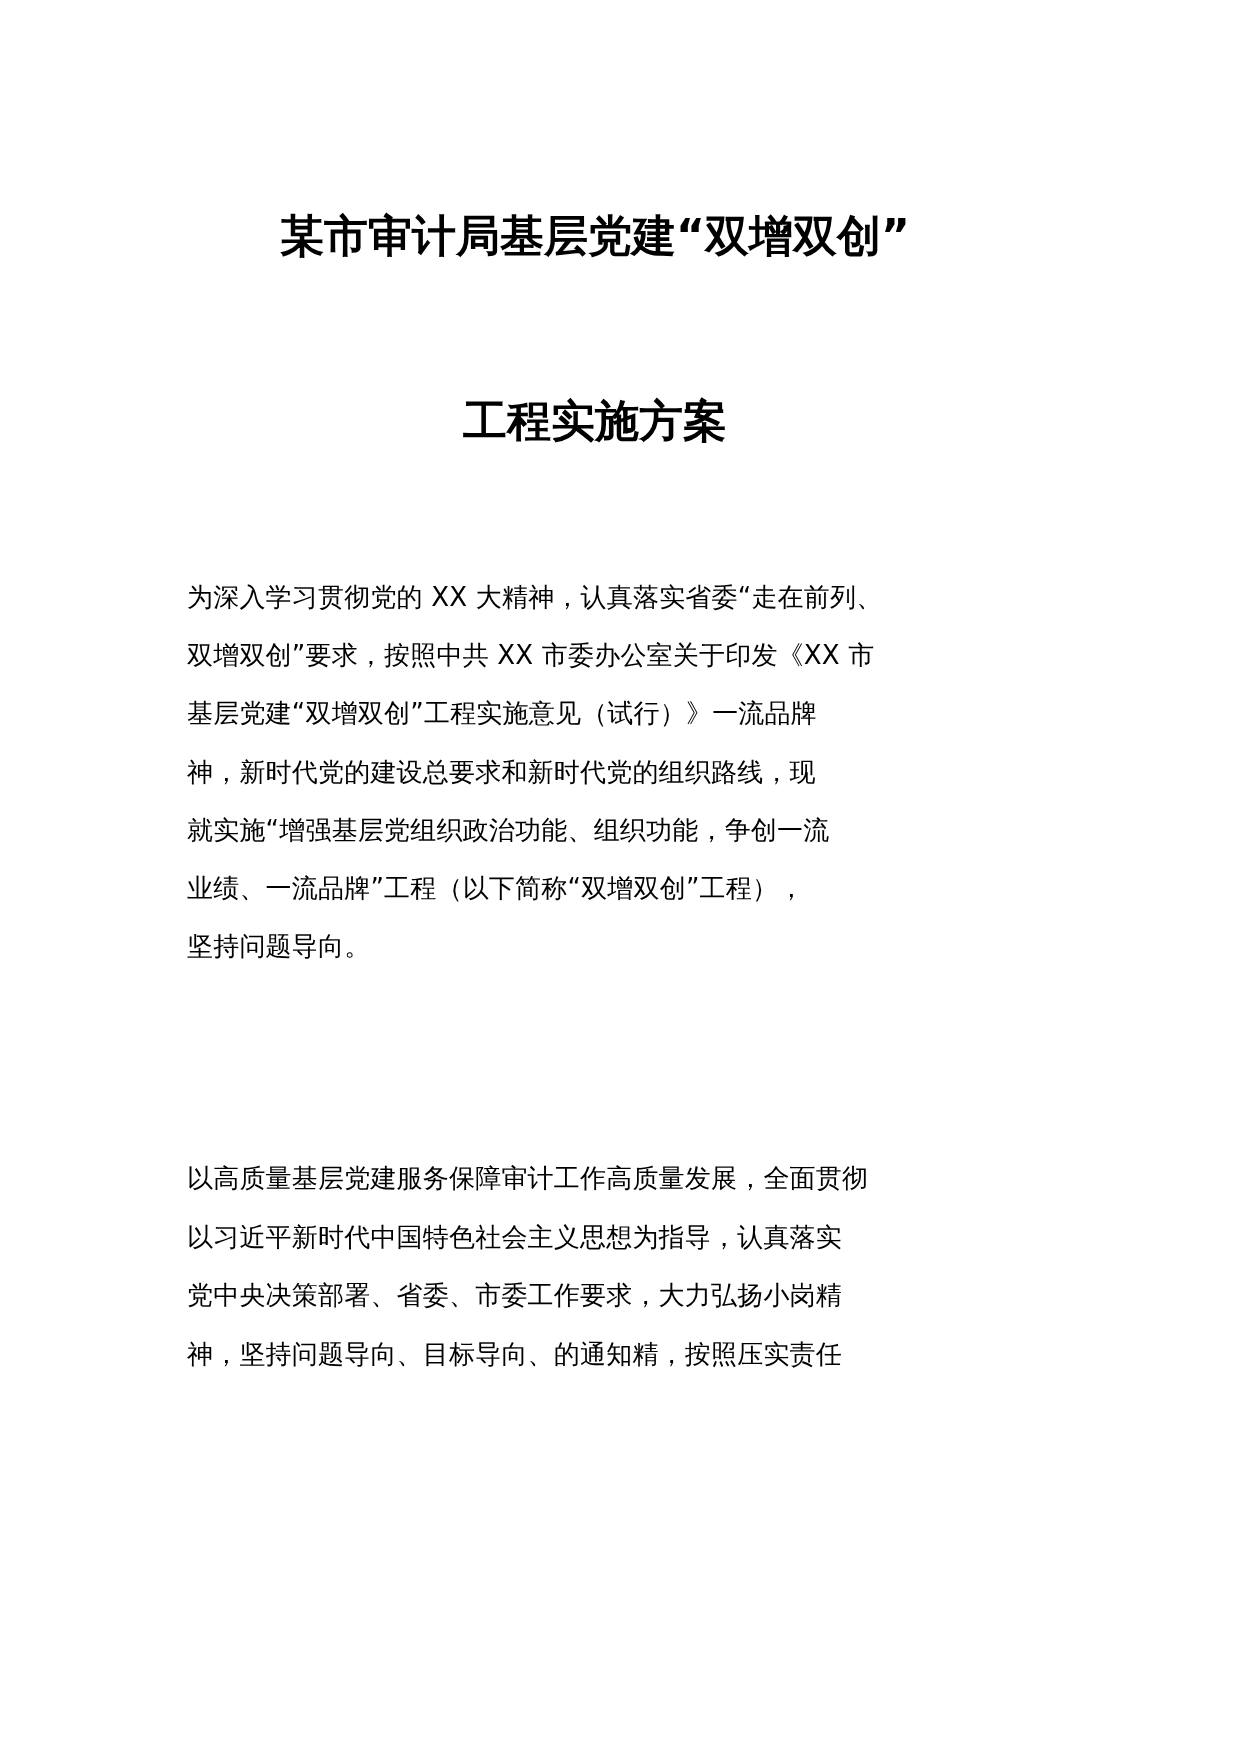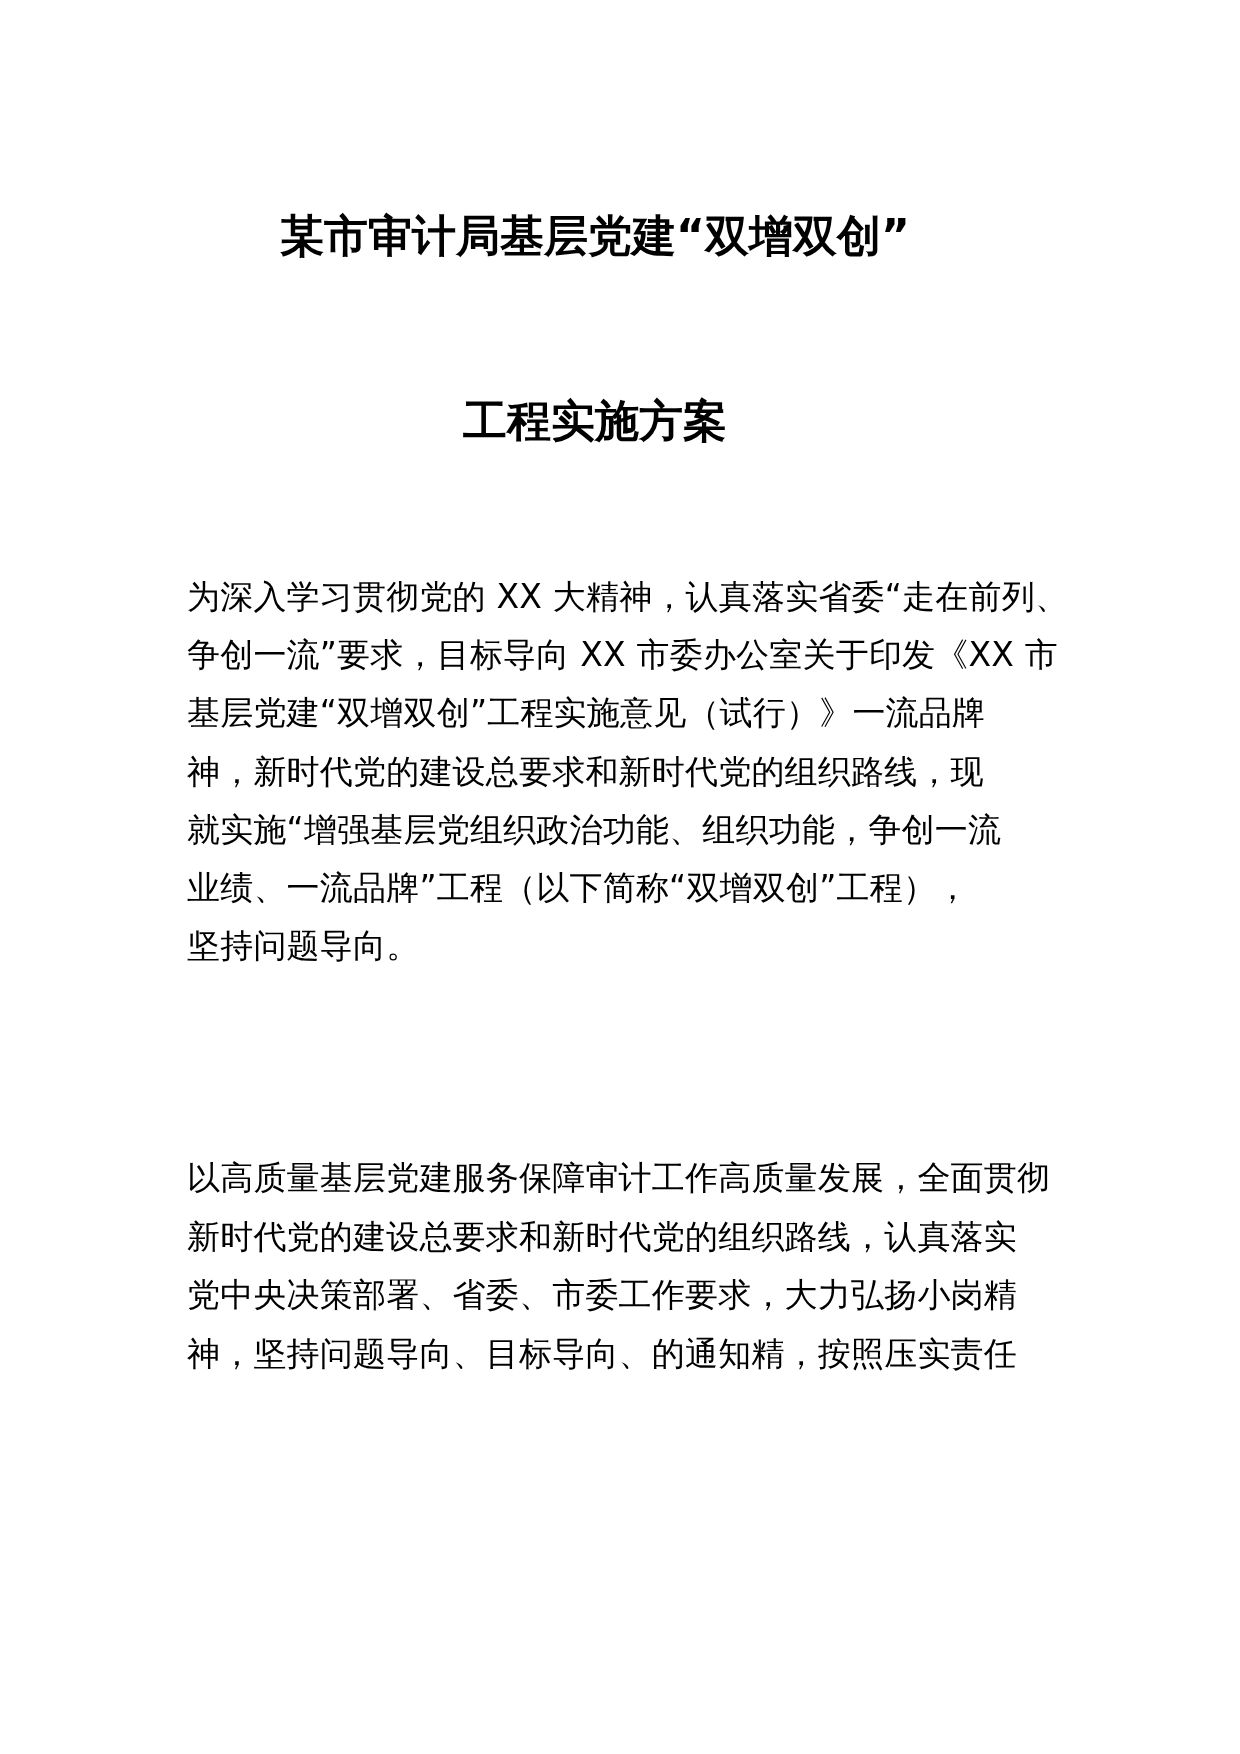--- a/index.html
+++ b/index.html
@@ -32,45 +32,45 @@
       font-size: 44px;
       letter-spacing: 0px;
       line-height: 60px;
       white-space: nowrap;
     }
     .title-line-1 { top: 205px; left: -25px; }
     .title-line-2 { top: 390px; left: -25px; }
     .body-line {
       position: absolute;
       left: 187px;
-      font-size: 33px;
+      font-size: 26px;
       line-height: 44px;
       white-space: nowrap;
       letter-spacing: 0.2px;
     }
   </style>
 </head>
 <body>
 
 <div class="page">
 
   <div class="title title-line-1">某市审计局基层党建“双增双创”</div>
   <div class="title title-line-2">工程实施方案</div>
 
   <div>
     <div class="body-line" style="top:574px">为深入学习贯彻党的 XX 大精神，认真落实省委“走在前列、</div>
-    <div class="body-line" style="top:632px">争创一流”要求，目标导向 XX 市委办公室关于印发《XX 市</div>
+    <div class="body-line" style="top:632px">双增双创”要求，按照中共 XX 市委办公室关于印发《XX 市</div>
     <div class="body-line" style="top:690px">基层党建“双增双创”工程实施意见（试行）》一流品牌</div>
     <div class="body-line" style="top:749px">神，新时代党的建设总要求和新时代党的组织路线，现</div>
     <div class="body-line" style="top:807px">就实施“增强基层党组织政治功能、组织功能，争创一流</div>
     <div class="body-line" style="top:865px">业绩、一流品牌”工程（以下简称“双增双创”工程），</div>
     <div class="body-line" style="top:923px">坚持问题导向。</div>
   </div>
 
 
   <div>
     <div class="body-line" style="top:1155px">以高质量基层党建服务保障审计工作高质量发展，全面贯彻</div>
-    <div class="body-line" style="top:1214px">新时代党的建设总要求和新时代党的组织路线，认真落实</div>
+    <div class="body-line" style="top:1214px">以习近平新时代中国特色社会主义思想为指导，认真落实</div>
     <div class="body-line" style="top:1272px">党中央决策部署、省委、市委工作要求，大力弘扬小岗精</div>
     <div class="body-line" style="top:1331px">神，坚持问题导向、目标导向、的通知精，按照压实责任</div>
   </div>
 
 </div>
 
 </body></html>

